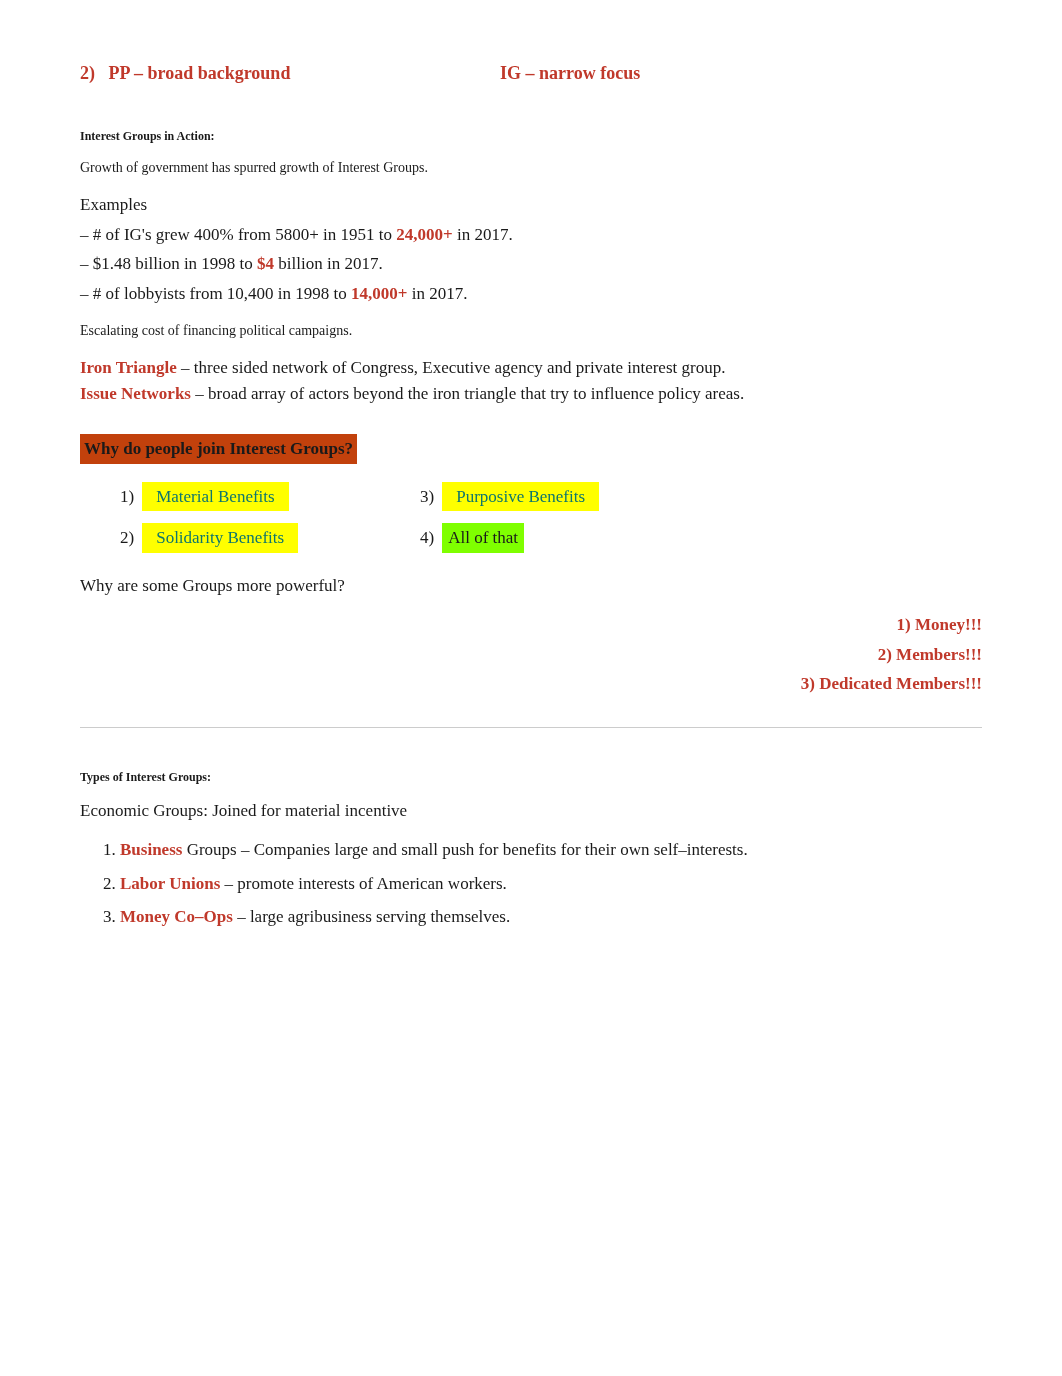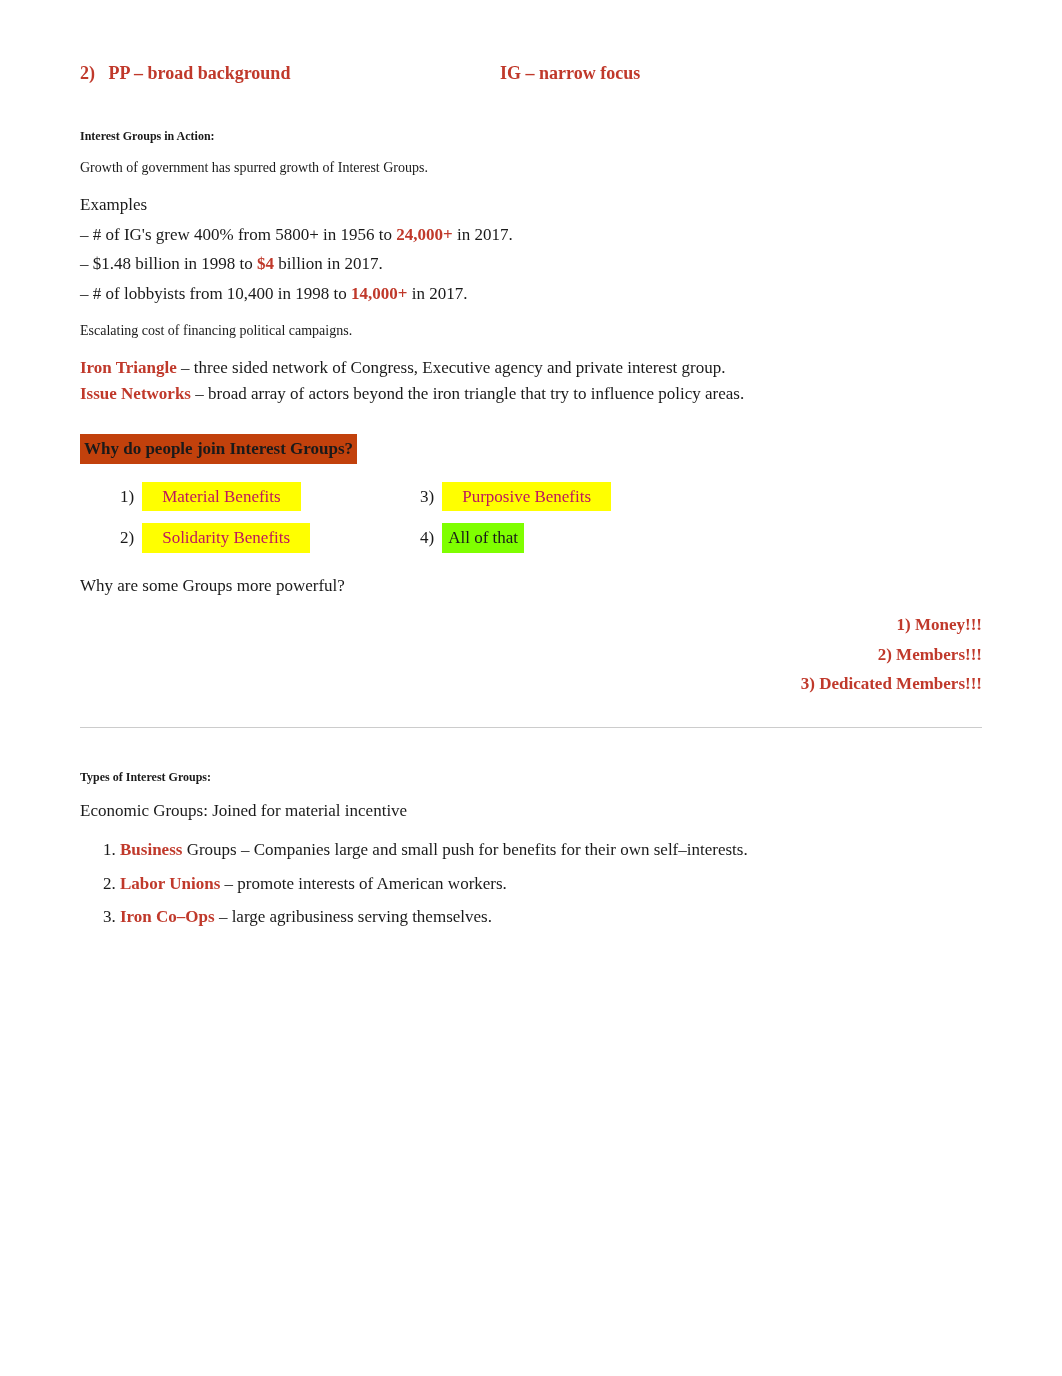--- a/index.html
+++ b/index.html
@@ -102,23 +102,23 @@
       gap: 20px;
     }
 
     .benefit-number {
       font-size: 17px;
       color: #1a1a1a;
     }
 
     .benefit-label-yellow {
       background-color: #ffff00;
-      padding: 2px 20px;
-      font-size: 17px;
-      color: #be185d;
+      padding: 2px 14px;
+      font-size: 17px;
+      color: #0f766e;
     }
 
     .benefit-label-green {
       background-color: #7fff00;
       padding: 2px 6px;
       font-size: 17px;
       color: #1a1a1a;
     }
 
     .benefit-col-left {
@@ -191,21 +191,21 @@
   </div>
 </div>
 
 <div class="section-heading">Interest Groups in Action:</div>
 
 <p class="paragraph">Growth of government has spurred growth of Interest Groups.</p>
 
 <div class="examples-block">
   <p>Examples</p>
   <p>
-    <span>– # of IG's grew 400% from 5800+ in 1956 to </span><span class="highlight-red">24,000+</span><span> in 2017.</span>
+    <span>– # of IG's grew 400% from 5800+ in 1951 to </span><span class="highlight-red">24,000+</span><span> in 2017.</span>
   </p>
   <p>
     <span>– $1.48 billion in 1998 to </span><span class="highlight-red">$4</span><span> billion in 2017.</span>
   </p>
   <p>
     <span>– # of lobbyists from 10,400 in 1998 to </span><span class="highlight-red">14,000+</span><span> in 2017.</span>
   </p>
 </div>
 
 <p class="paragraph">Escalating cost of financing political campaigns.</p>
@@ -261,16 +261,16 @@
   <p class="economic-intro">Economic Groups: Joined for material incentive</p>
 
   <ol class="economic-list">
     <li class="economic-item">
       <span class="highlight-red">Business</span><span> Groups – Companies large and small push for benefits for their own self–interests.</span>
     </li>
     <li class="economic-item">
       <span class="highlight-red">Labor Unions</span><span> – promote interests of American workers.</span>
     </li>
     <li class="economic-item">
-      <span class="highlight-red">Iron Co–Ops</span><span> – large agribusiness serving themselves.</span>
+      <span class="highlight-red">Money Co–Ops</span><span> – large agribusiness serving themselves.</span>
     </li>
   </ol>
 </div>
 
 </body></html>

